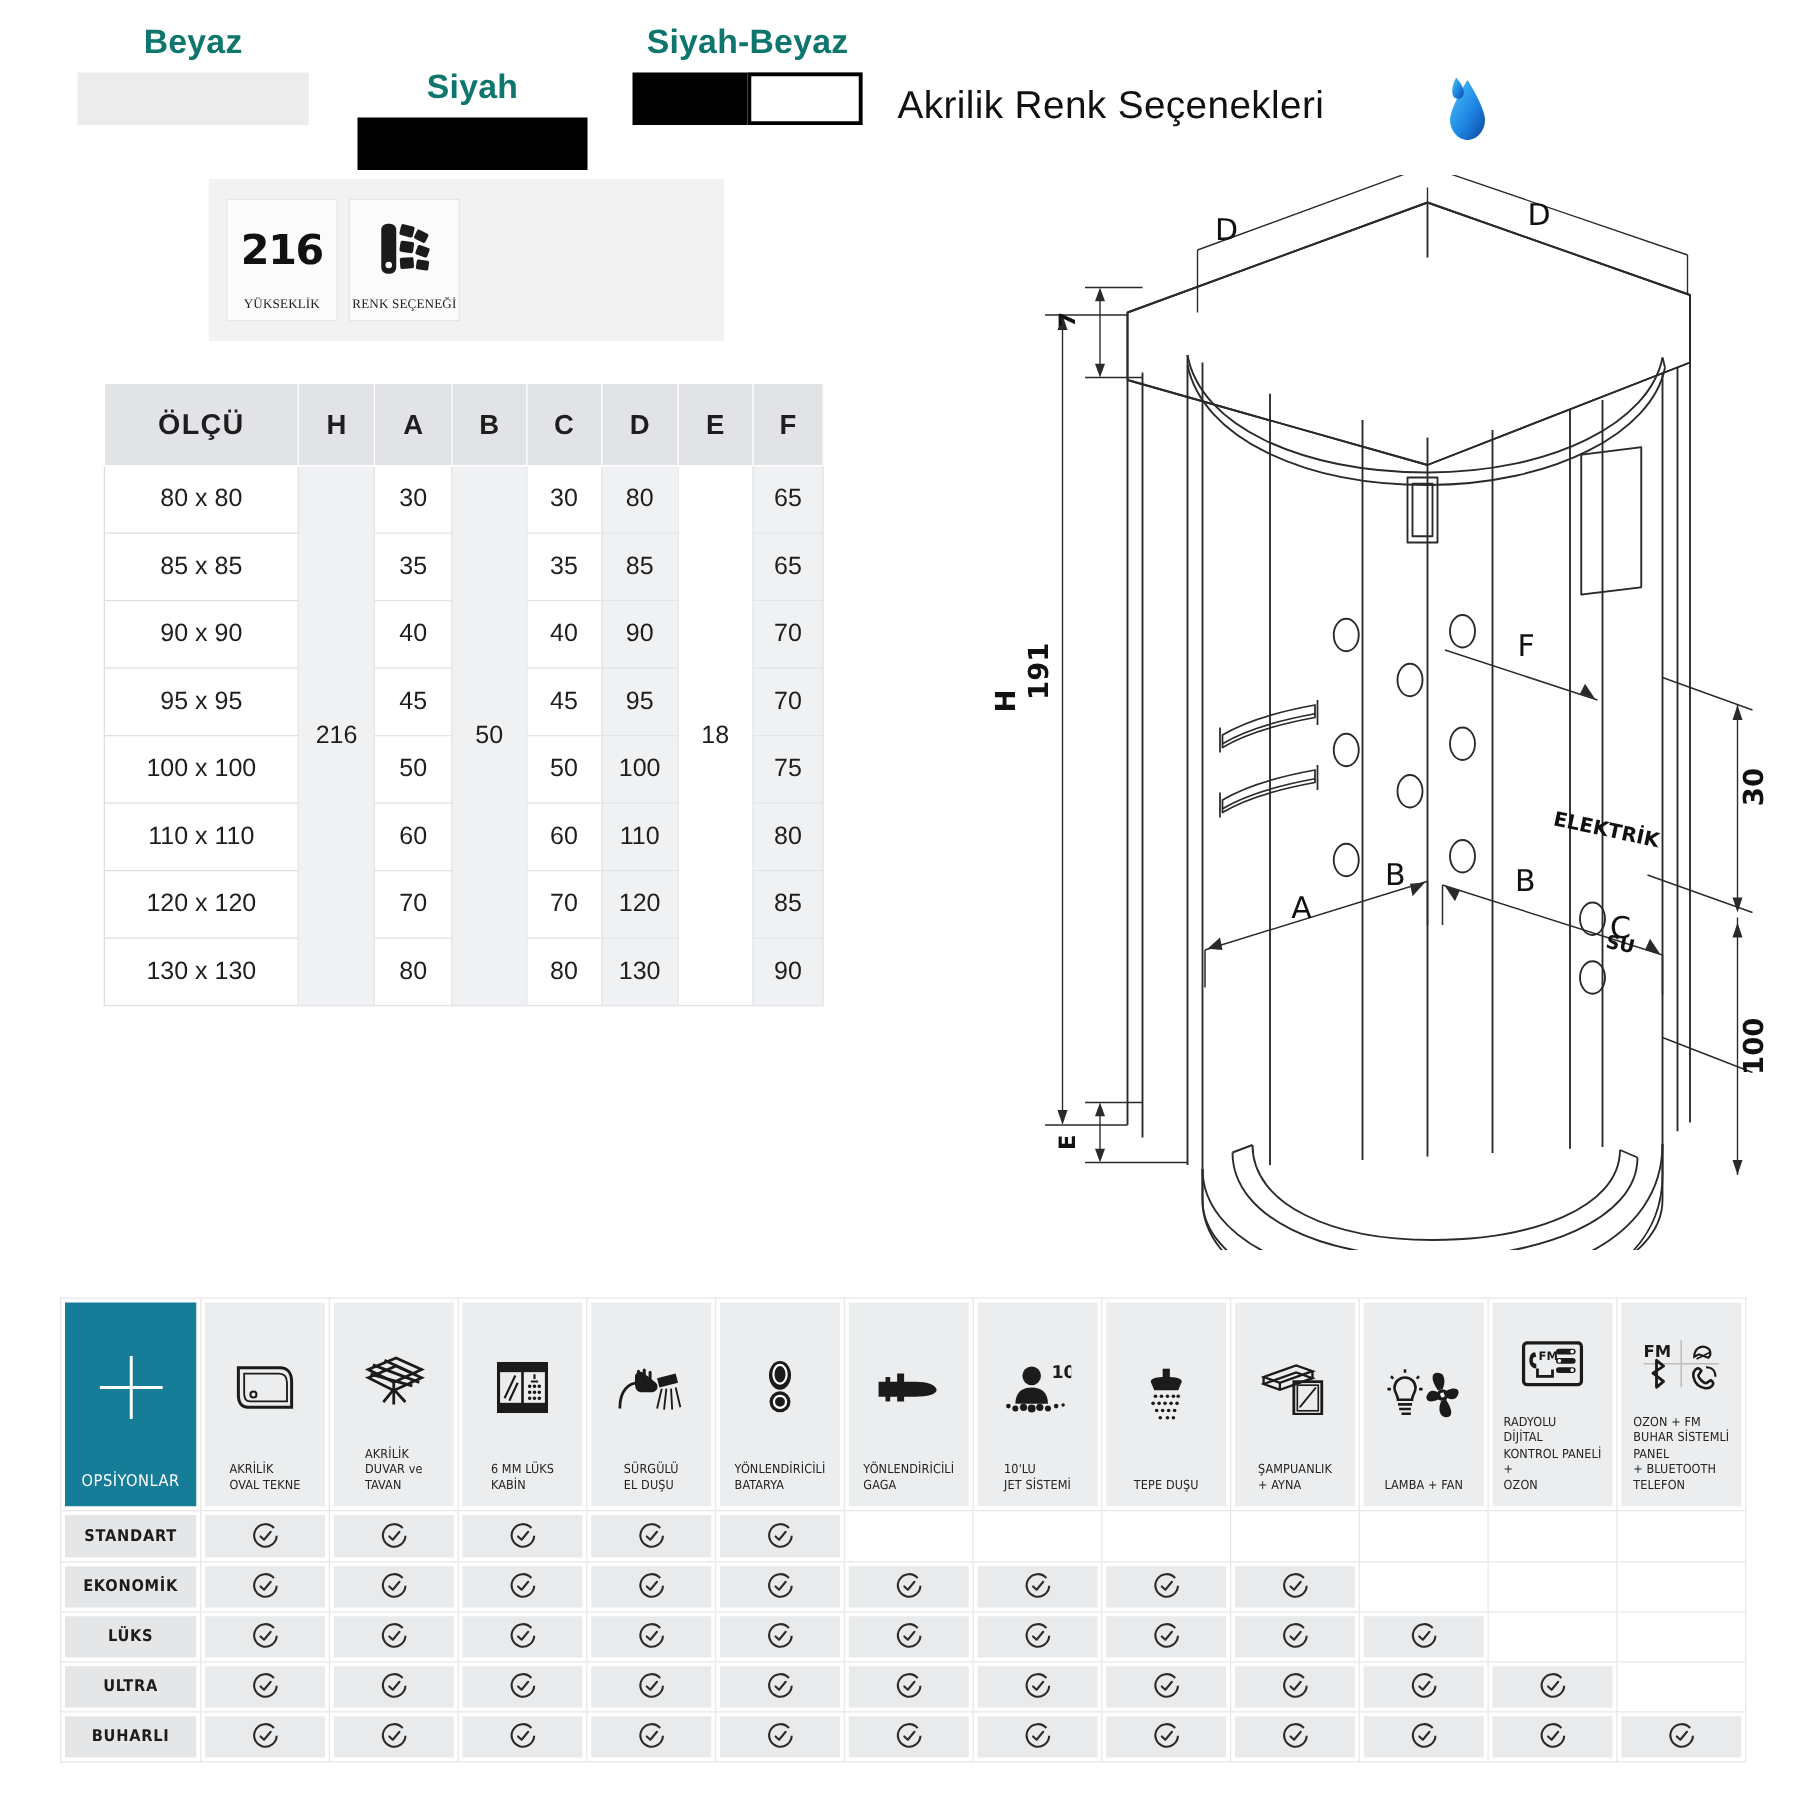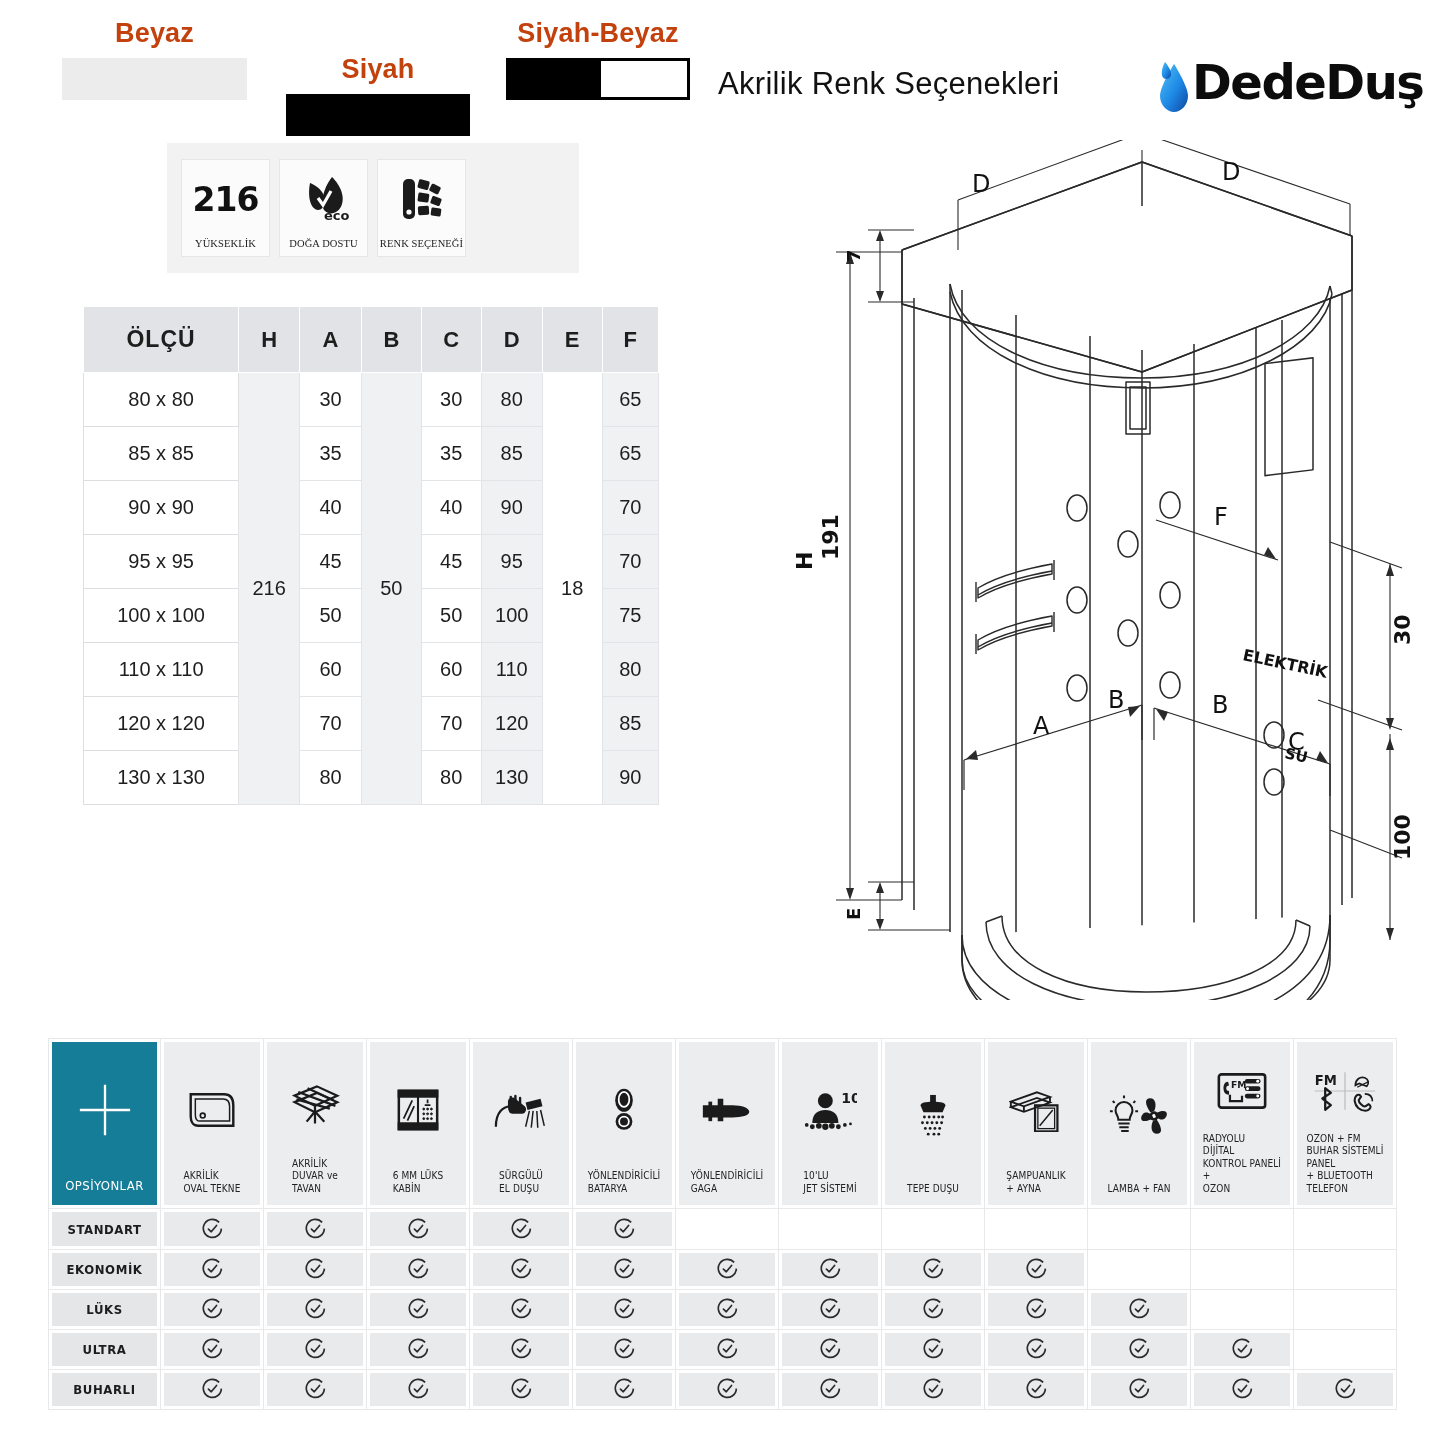--- a/index.html
+++ b/index.html
@@ -9,21 +9,21 @@
     background:#ffffff;
     font-family:"Liberation Sans", sans-serif;
     color:#1a1a1a;
     position:relative;
     overflow:hidden;
   }
 
   
   #color-header { position:absolute; left:0; top:0; width:1445px; height:135px; }
   .sw-block { position:absolute; text-align:center; }
-  .sw-label { font-size:27px; font-weight:bold; letter-spacing:.2px; color:#c2410c; white-space:nowrap; }
+  .sw-label { font-size:27px; font-weight:bold; letter-spacing:.2px; color:#0f766e; white-space:nowrap; }
   .sw-chip  { margin-top:9px; height:42px; }
   .chip-white { background:#ececec; }
   .chip-black { background:#000000; }
   .chip-split { background:#000000; position:relative; }
   .chip-split .half { position:absolute; right:0; top:0; width:50%; height:100%;
                       background:#ffffff; border:3px solid #000; }
 
   #akrilik-title { position:absolute; left:718px; top:66px; font-size:31px; color:#111;
                    letter-spacing:.3px; white-space:nowrap; }
 
@@ -126,44 +126,32 @@
     <defs>
       <linearGradient id="dropg" x1="0" y1="0" x2="1" y2="1">
         <stop offset="0%" stop-color="#4fc3f7"></stop>
         <stop offset="55%" stop-color="#1e88e5"></stop>
         <stop offset="100%" stop-color="#0d47a1"></stop>
       </linearGradient>
     </defs>
     <path d="M26 8 C26 8 40 30 40 40 C40 49 33 56 26 56 C19 56 12 49 12 40 C12 30 26 8 26 8 Z" fill="url(#dropg)"></path>
     <path d="M17 6 C17 6 24 14 23 19 C22.3 23 18 24 15.5 22 C13 20 13 13 17 6 Z" fill="url(#dropg)"></path>
   </svg>
-  <div class="logotext">DedeDuş</div>
 </div>
 
 <div id="badges">
 
   <div class="badge">
     <div class="bicon">
       <span class="bnum">216</span>
     </div>
     <div class="blabel">YÜKSEKLİK</div>
   </div>
 
 
-  <div class="badge">
-    <div class="bicon">
-      <svg width="52" height="46" viewBox="0 0 52 46">
-        <path d="M34 1 C34 1 48 14 44 28 C41.5 37 32 40 27 35 C22 30 24 14 34 1 Z" fill="#1b1b1b"></path>
-        <path d="M12 7 C12 7 26 12 27 24 C27.6 31 22 36 17 33 C11 29.5 10 17 12 7 Z" fill="#1b1b1b"></path>
-        <path d="M20 22 L25 29 L33 15" stroke="#ffffff" stroke-width="3.2" fill="none"></path>
-        <text x="26" y="44" font-family="DejaVu Sans, sans-serif" font-size="13" font-weight="bold" fill="#1b1b1b">eco</text>
-      </svg>
-    </div>
-    <div class="blabel">DOĞA DOSTU</div>
-  </div>
 
   <div class="badge">
     <div class="bicon">
       <svg width="50" height="46" viewBox="0 0 50 46">
         <rect x="6" y="3" width="12" height="40" rx="5" fill="#1b1b1b"></rect>
         <circle cx="12" cy="36" r="2.6" fill="#ffffff"></circle>
         <g fill="#1b1b1b">
           <rect x="21" y="4" width="11" height="9" rx="1.6" transform="rotate(14 26 9)"></rect>
           <rect x="33" y="9" width="10" height="8" rx="1.5" transform="rotate(26 38 13)"></rect>
           <rect x="21" y="17" width="11" height="9" rx="1.6" transform="rotate(8 26 21)"></rect>

